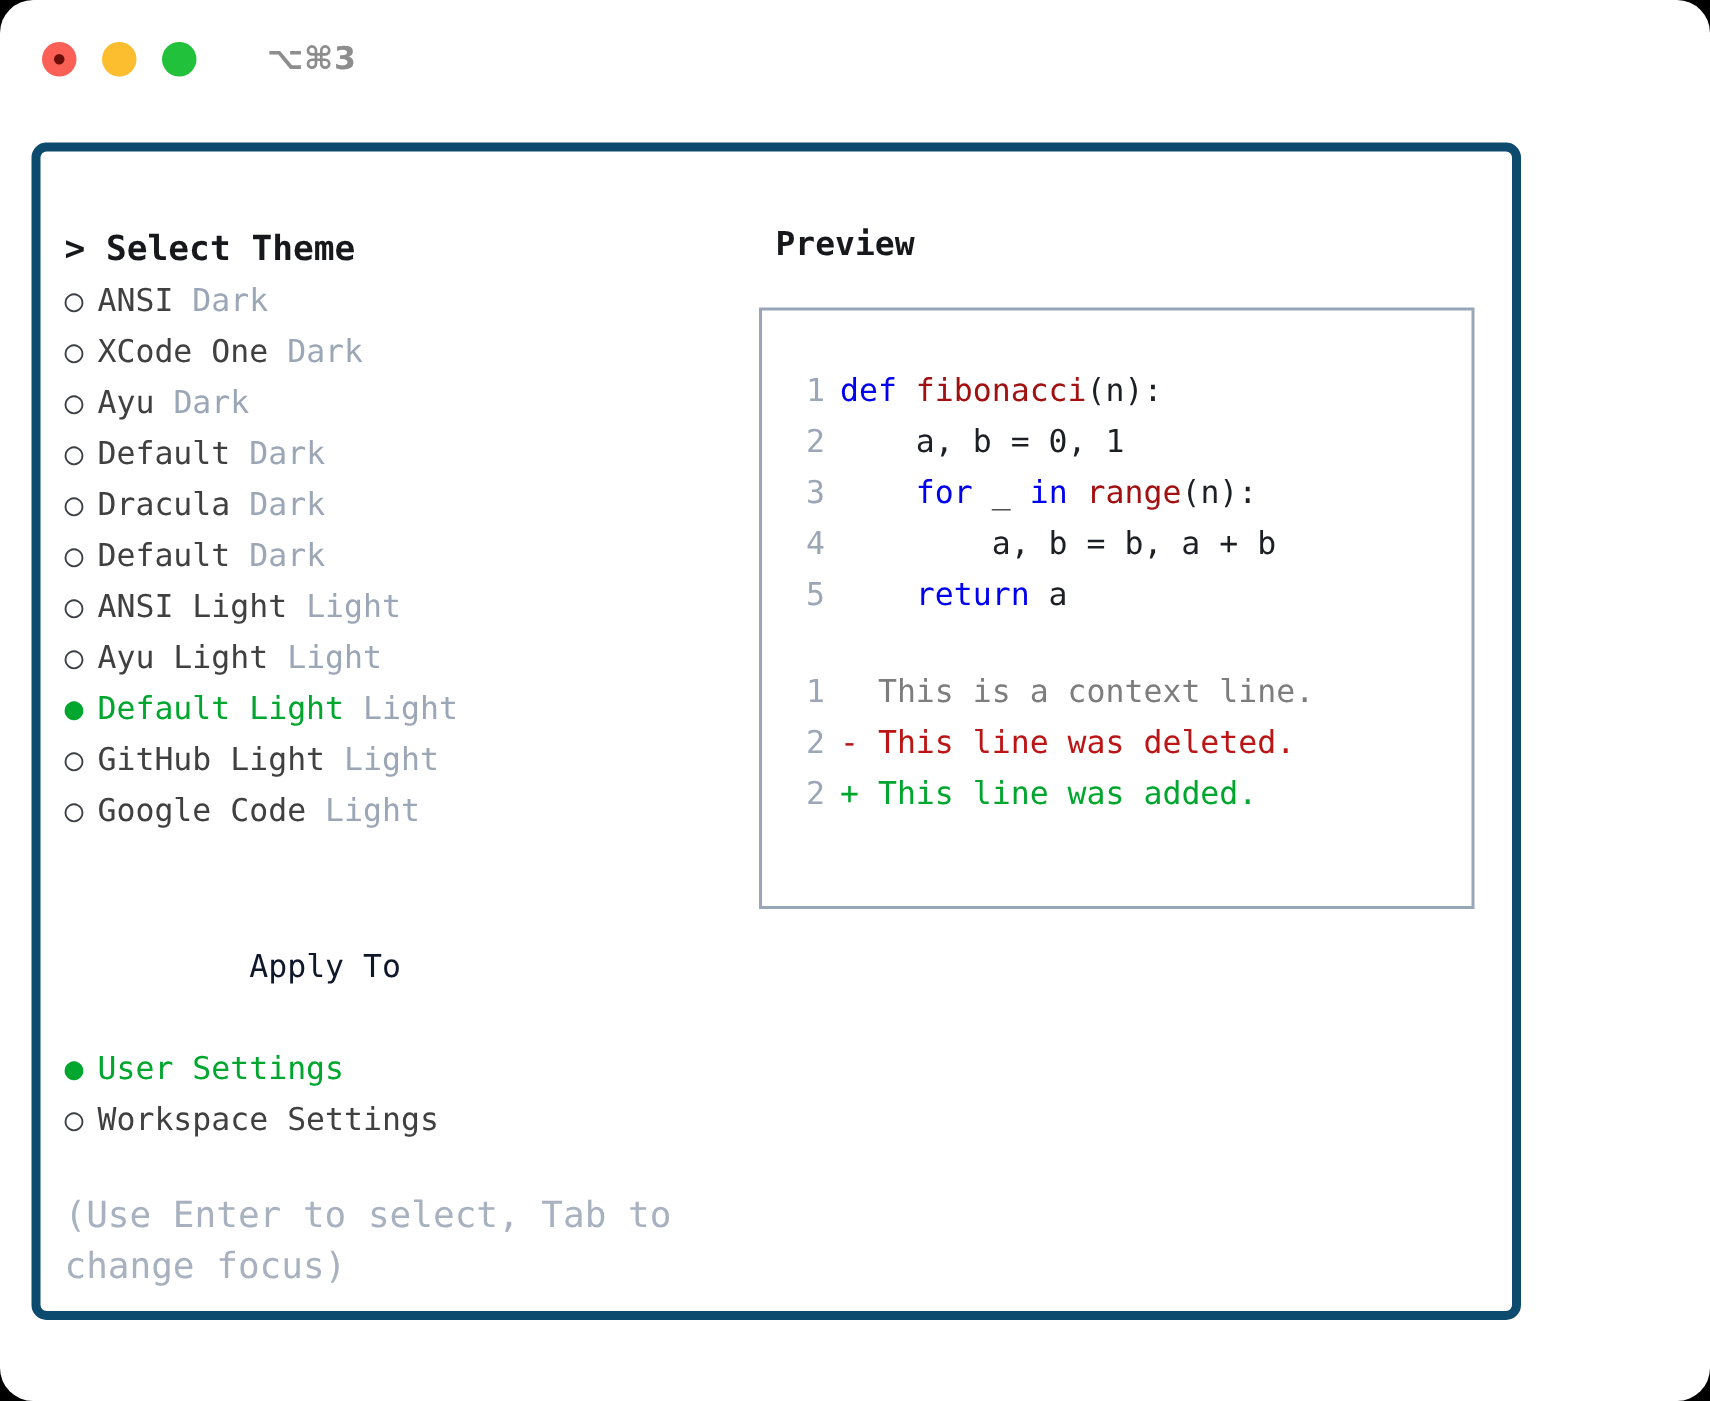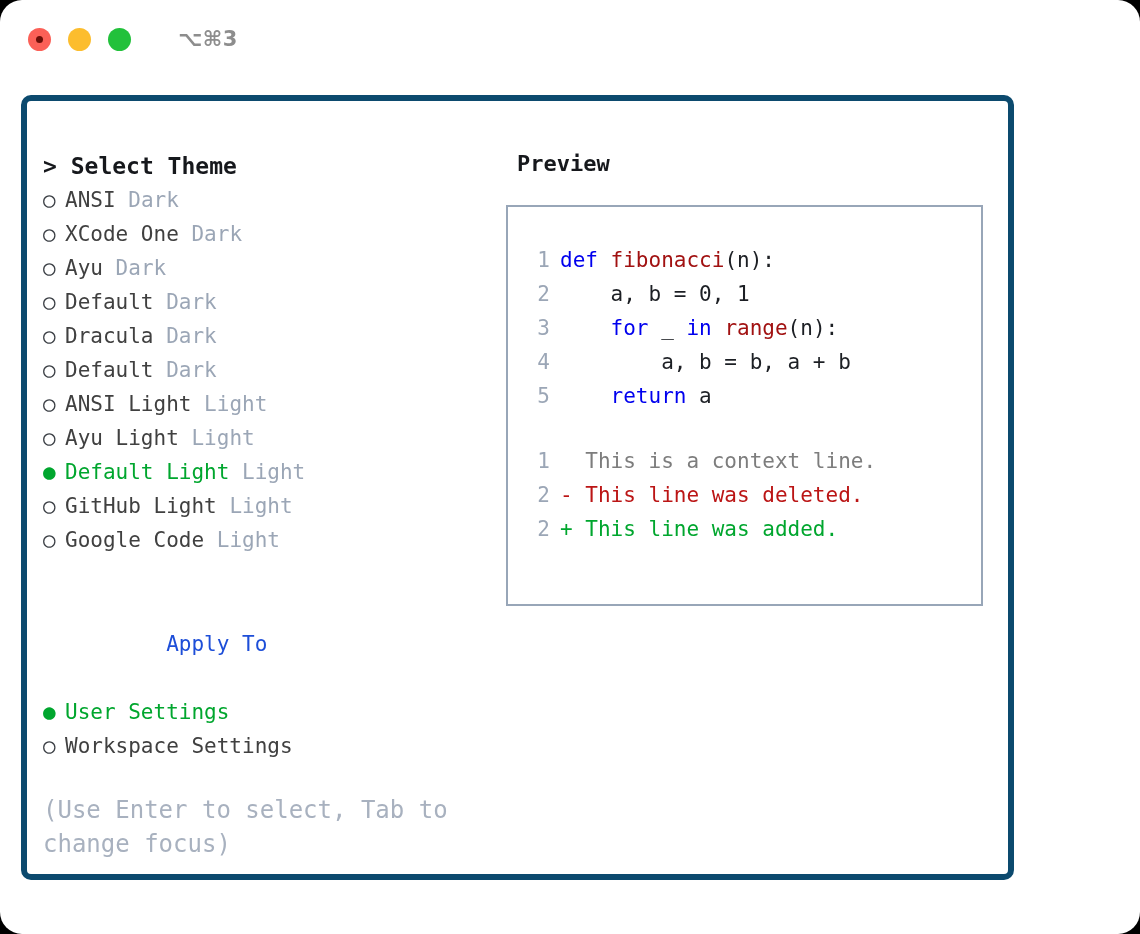--- a/index.html
+++ b/index.html
@@ -94,21 +94,21 @@
   }
   .marker { display: inline-block; width: 22px; }
   .opt .name { color: #404040; }
   .opt .cat  { color: #9ba6b6; }
   .opt.selected .marker,
   .opt.selected .name { color: #00a62e; }
 
   .section-label {
     font-size: 21px;
     line-height: 34px;
-    color: #1d4ed8;
+    color: #0f172a;
     white-space: pre;
     display: block;
   }
   .spacer { height: 36px; }
   .hint {
     margin-top: 30px;
     font-size: 24px;
     line-height: 34px;
     color: #a8b1bf;
     width: 410px;

